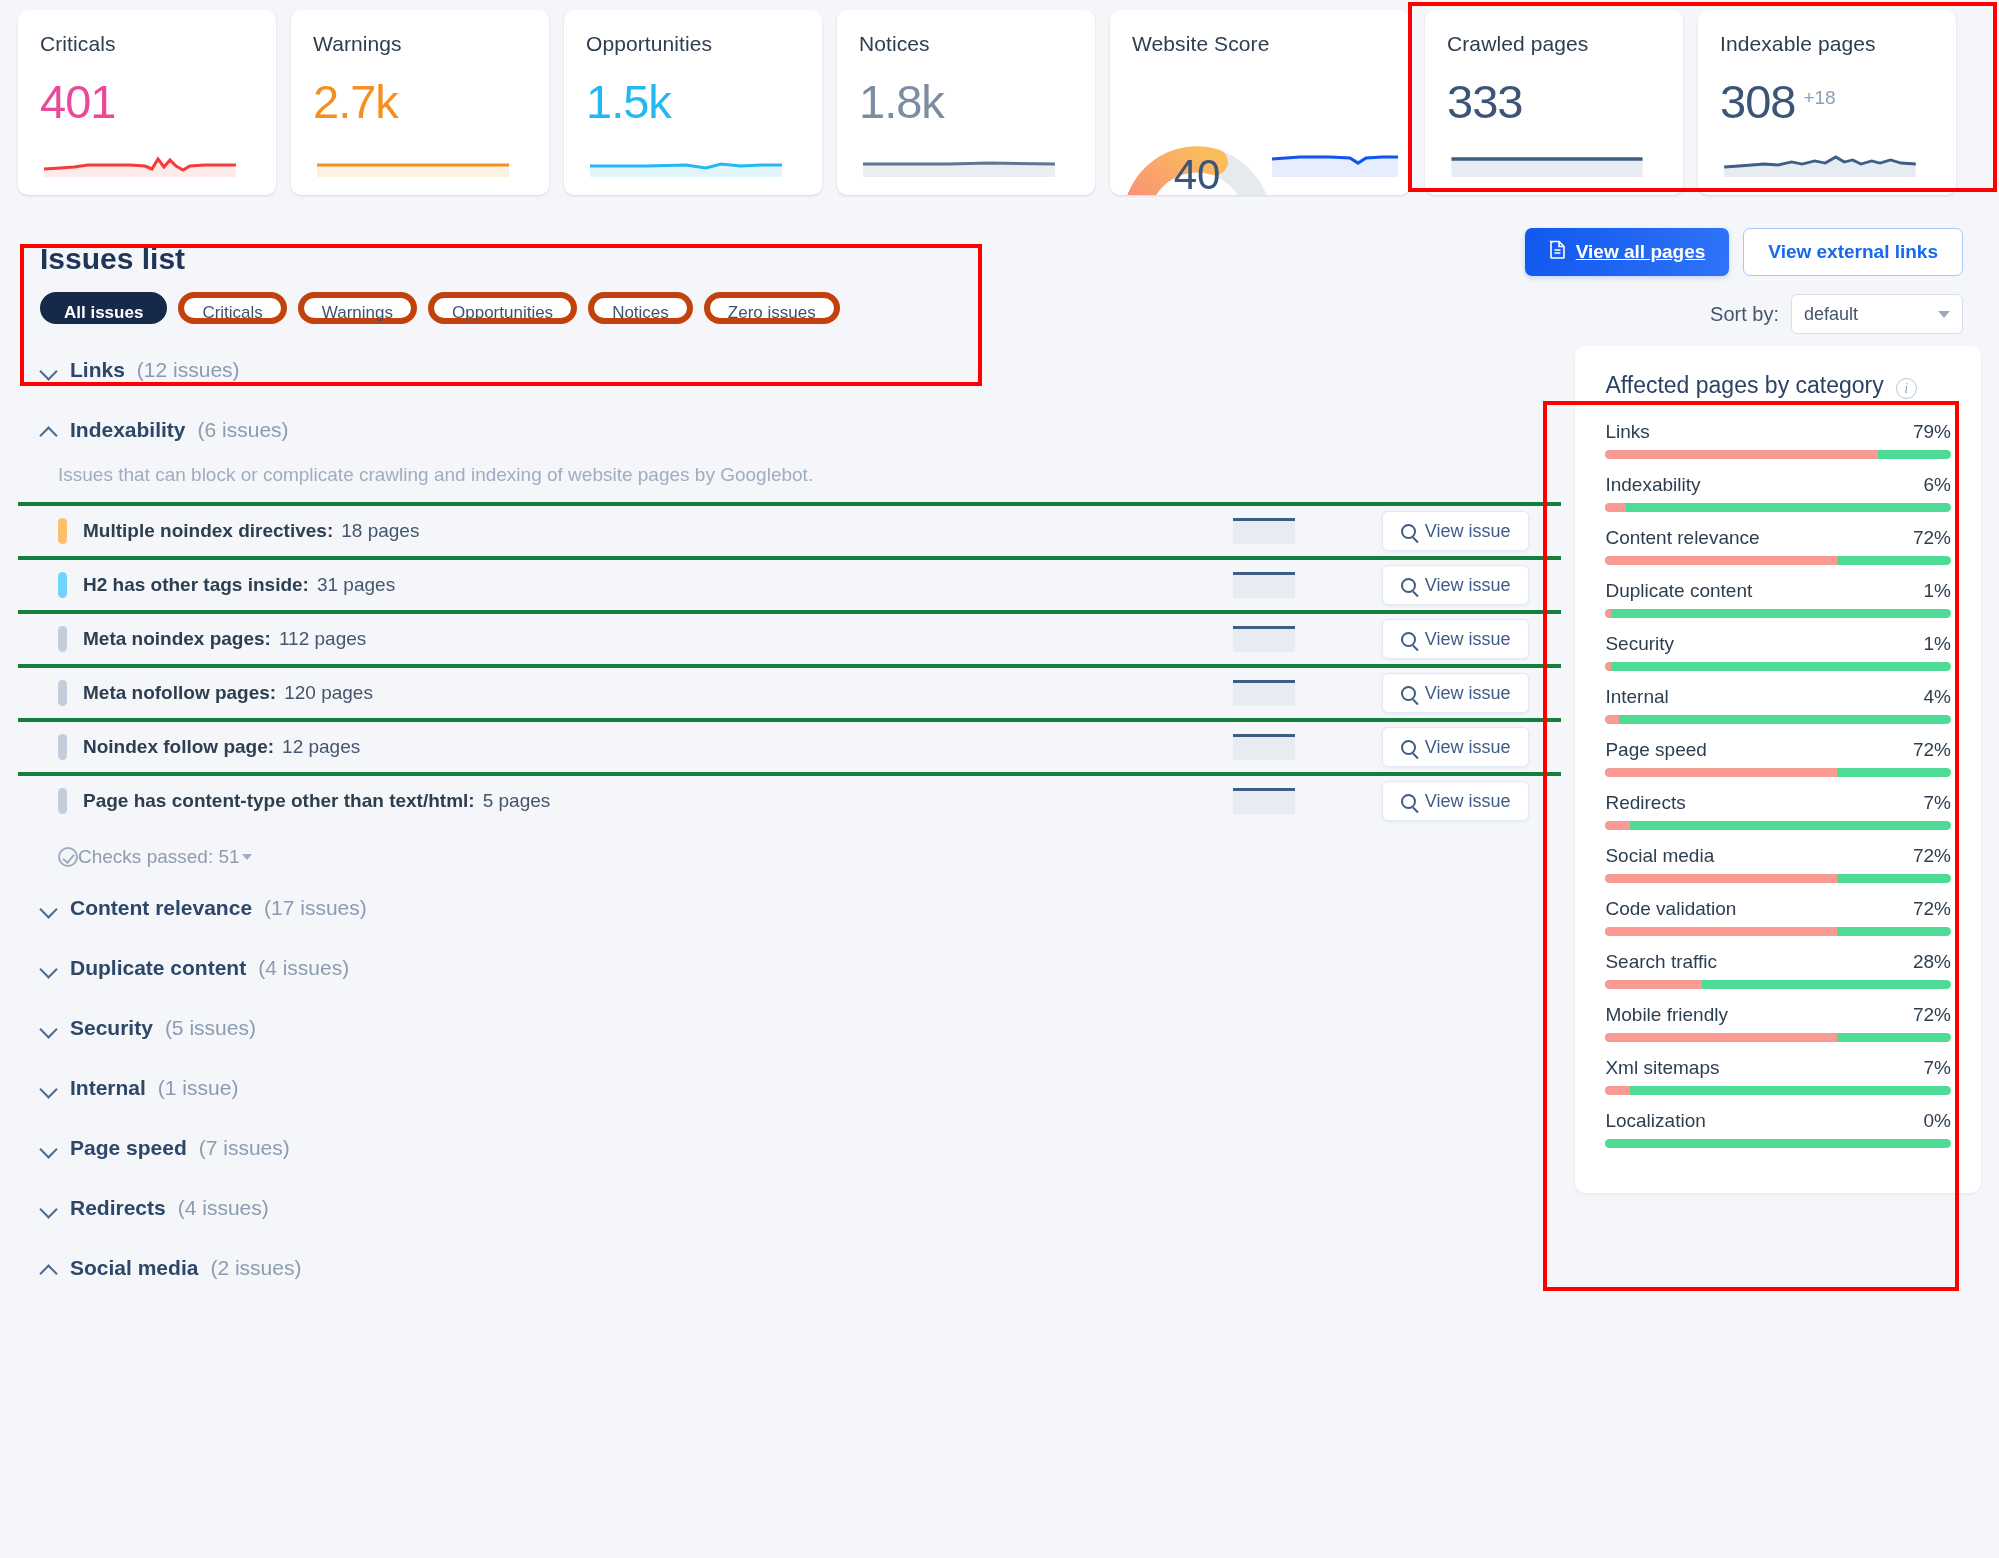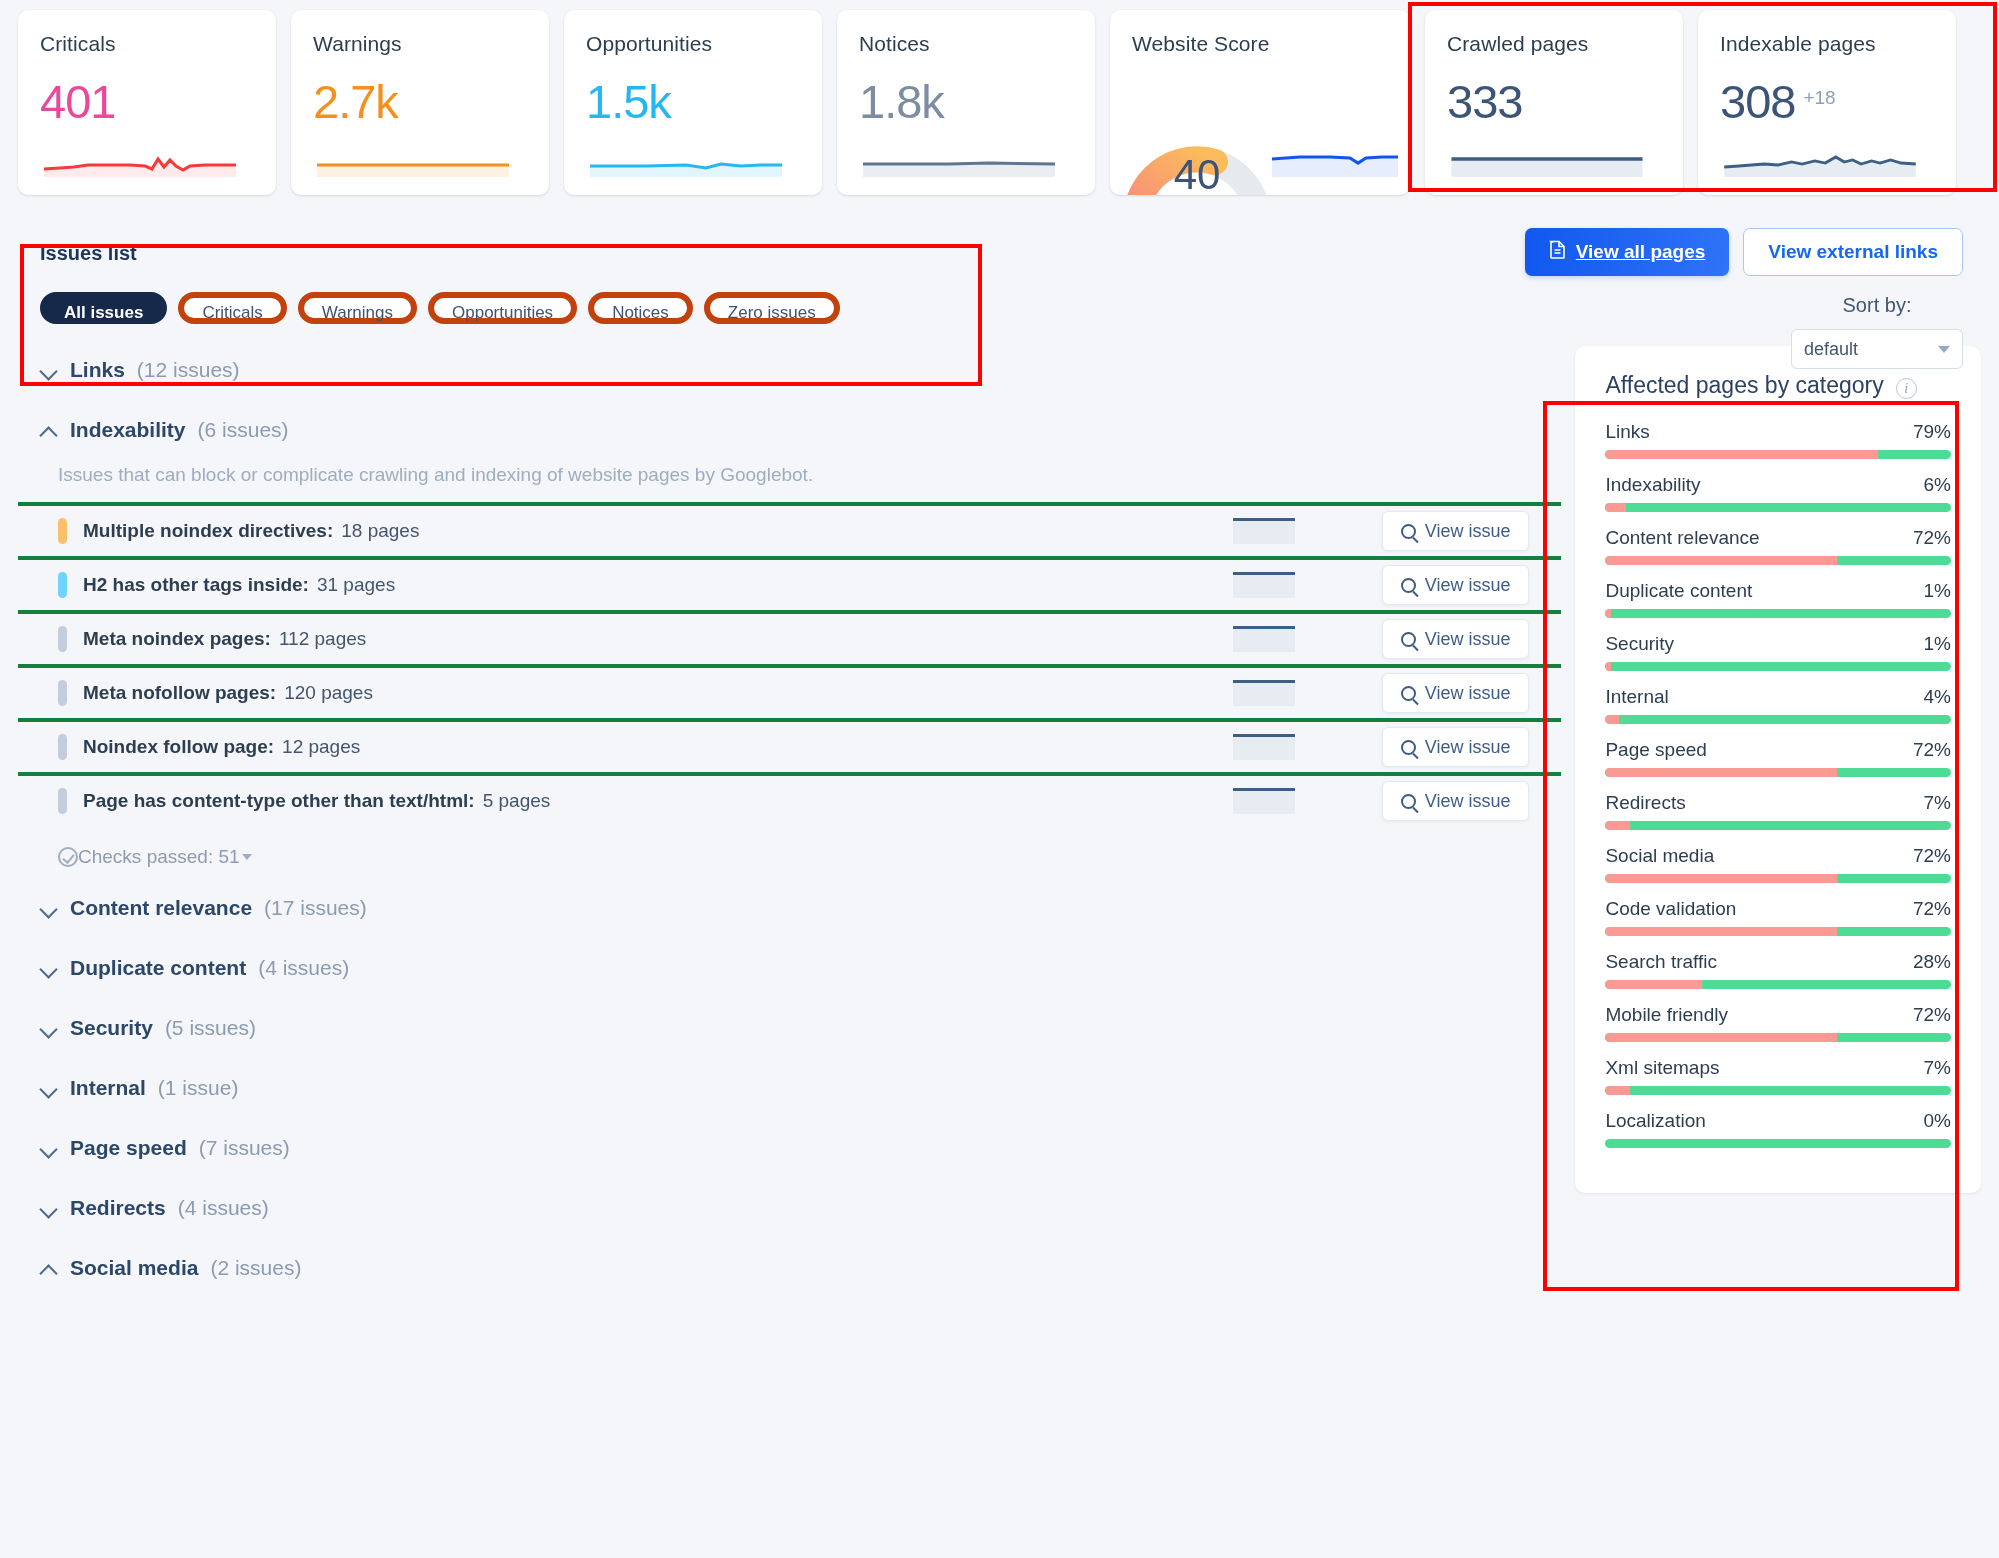--- a/index.html
+++ b/index.html
@@ -102,21 +102,21 @@
   
   .main-wrap { position: relative; padding: 0 18px; }
 
   .issues-head {
     position: relative;
     height: 140px;
   }
   .issues-title {
     position: absolute;
     left: 22px; top: 42px;
-    font-size: 20px;
+    font-size: 30px;
     font-weight: 700;
     color: #1d3557;
   }
   .pill-bar {
     position: absolute;
     left: 22px; top: 92px;
     display: flex;
     gap: 11px;
   }
   .pill {
@@ -171,21 +171,20 @@
     display: flex;
     align-items: center;
     cursor: pointer;
   }
   .sort-wrap {
     position: absolute;
     right: 18px; top: 94px;
     display: flex;
     align-items: center;
     gap: 12px;
-    flex-direction: column;
   }
   .sort-label { font-size: 20px; color: #44566e; }
   .sort-select {
     width: 172px;
     height: 40px;
     border: 1px solid #d6dee8;
     border-radius: 6px;
     background: #fff;
     font-size: 18px;
     color: #44566e;

